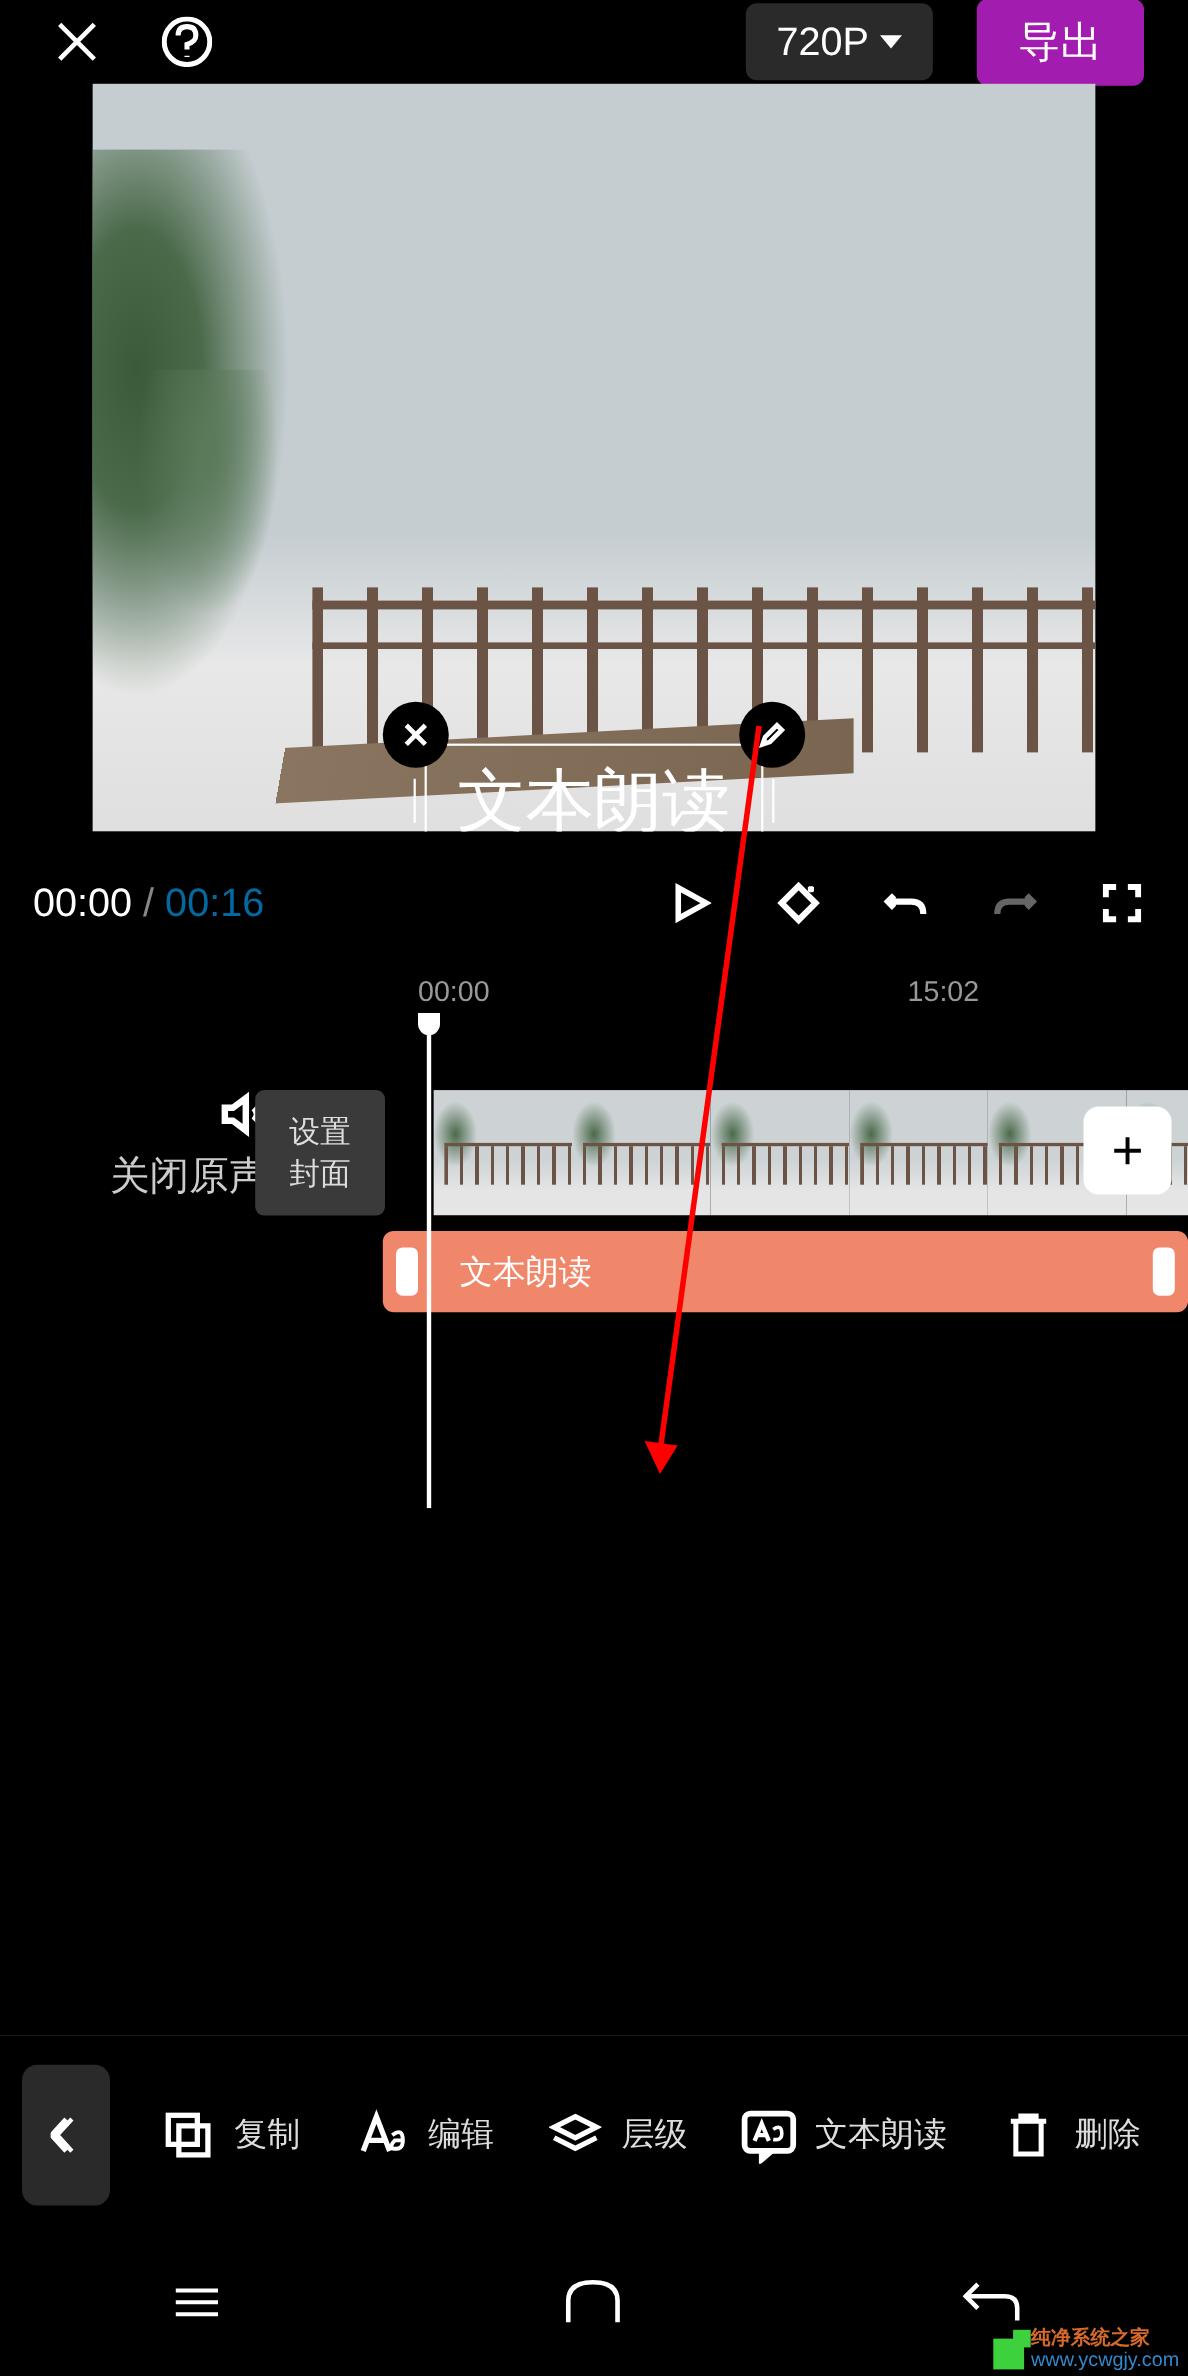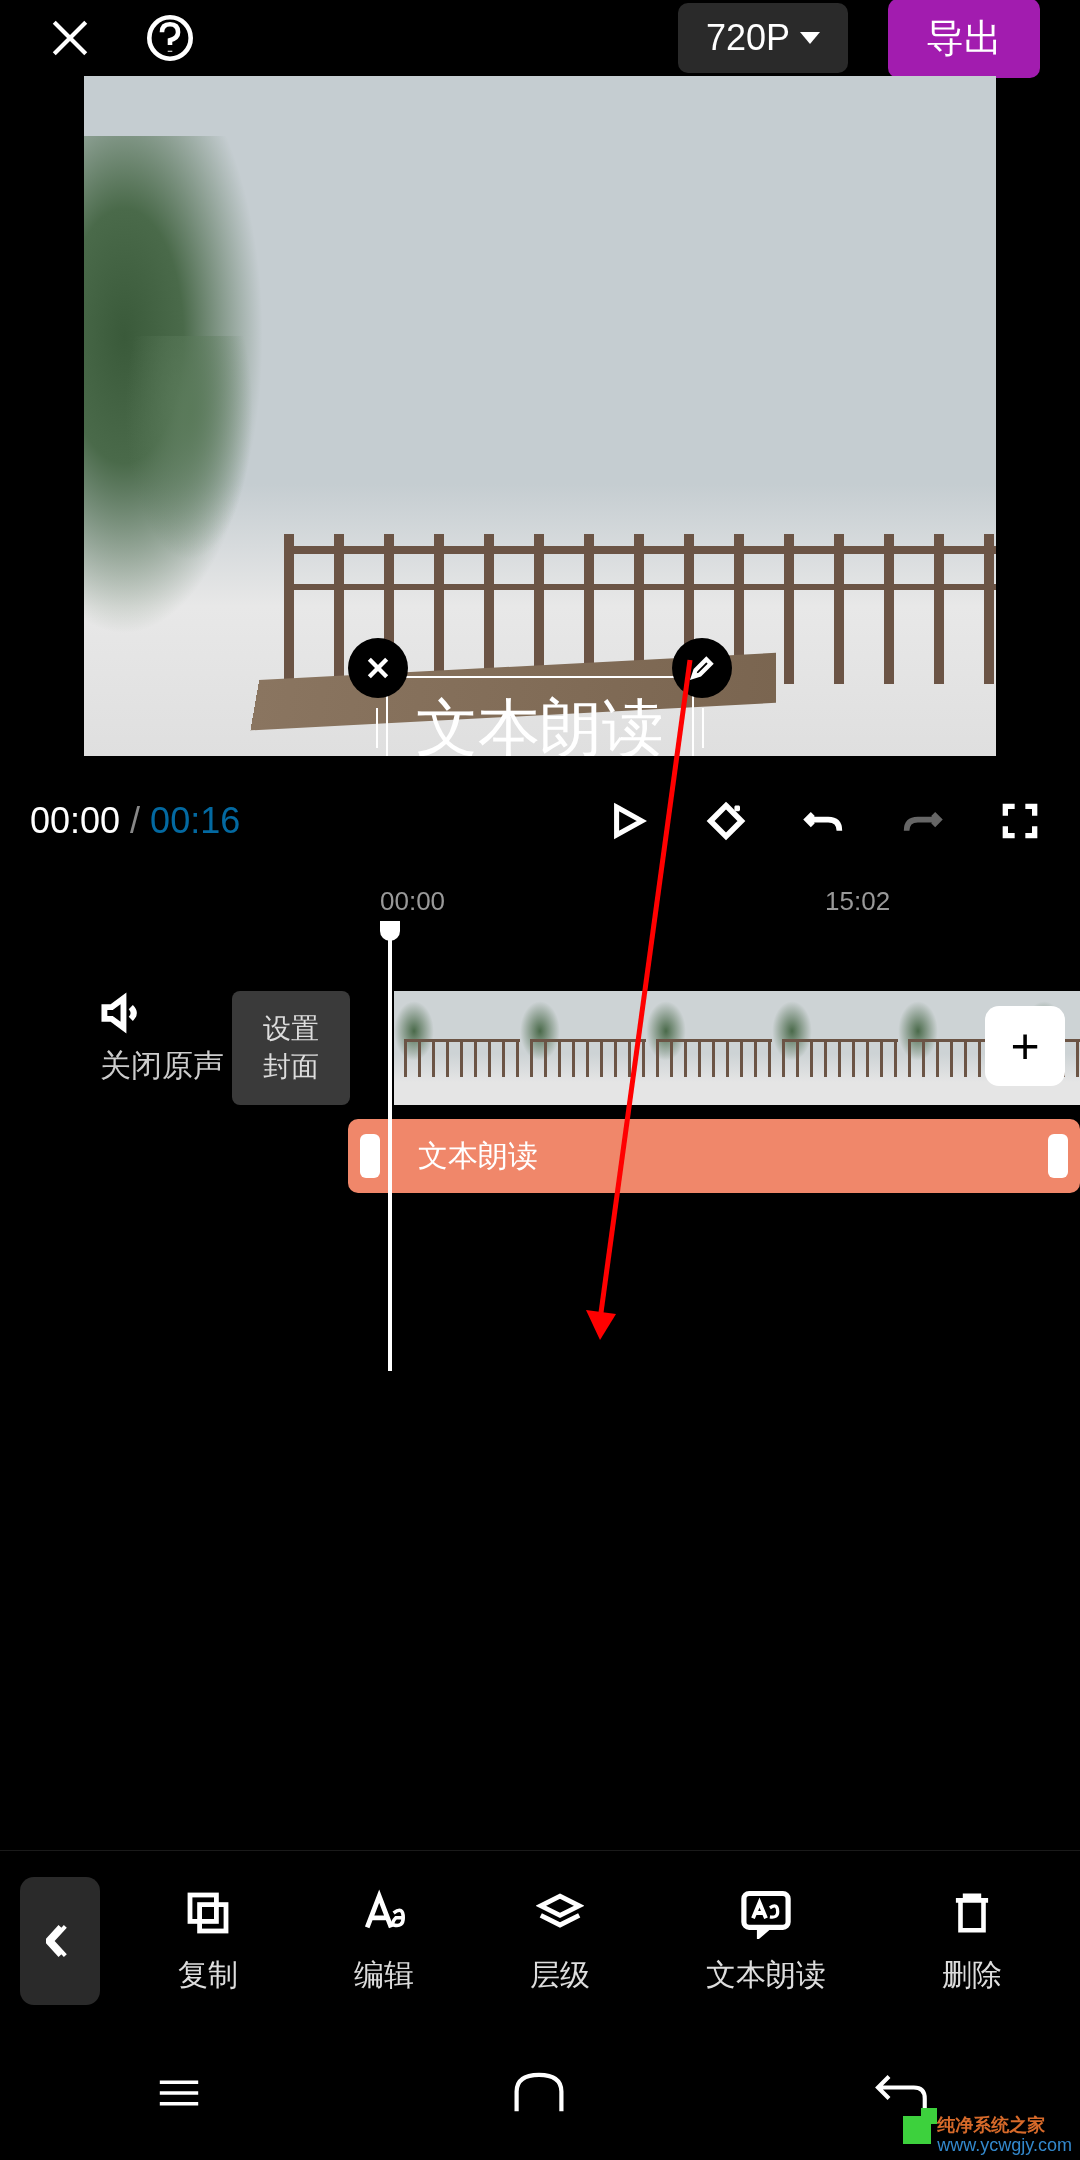--- a/index.html
+++ b/index.html
@@ -221,23 +221,23 @@
   background: #fff;
   border-radius: 0 0 10px 10px;
 }
 
 .sound-toggle {
   position: absolute;
   top: 70px;
   left: 100px;
   display: flex;
   flex-direction: column;
-  align-items: flex-start;
+  align-items: flex-end;
   gap: 10px;
-  font-size: 31px;
+  font-size: 36px;
   color: #ccc;
 }
 .cover-btn {
   position: absolute;
   top: 70px;
   left: 232px;
   width: 118px;
   height: 114px;
   background: #3a3a3a;
   border-radius: 8px;
@@ -357,21 +357,21 @@
   justify-content: center;
 }
 .toolbar-items {
   display: flex;
   flex: 1;
   justify-content: space-around;
   padding: 0 20px;
 }
 .toolbar-item {
   display: flex;
-  flex-direction: column;
+  flex-direction: row;
   align-items: center;
   gap: 14px;
   color: #ddd;
 }
 .toolbar-item .label { font-size: 30px; }
 .toolbar-icon {
   width: 56px;
   height: 56px;
   display: flex;
   align-items: center;
@@ -389,21 +389,21 @@
   justify-content: space-around;
   align-items: center;
 }
 
 
 .watermark {
   position: absolute;
   bottom: 6px;
   right: 8px;
   display: flex;
-  align-items: flex-start;
+  align-items: flex-end;
   gap: 6px;
 }
 .watermark-logo {
   width: 28px;
   height: 28px;
   background: linear-gradient(135deg, #3dd13d, #3dd13d);
   position: relative;
 }
 .watermark-logo::before {
   content: '';

